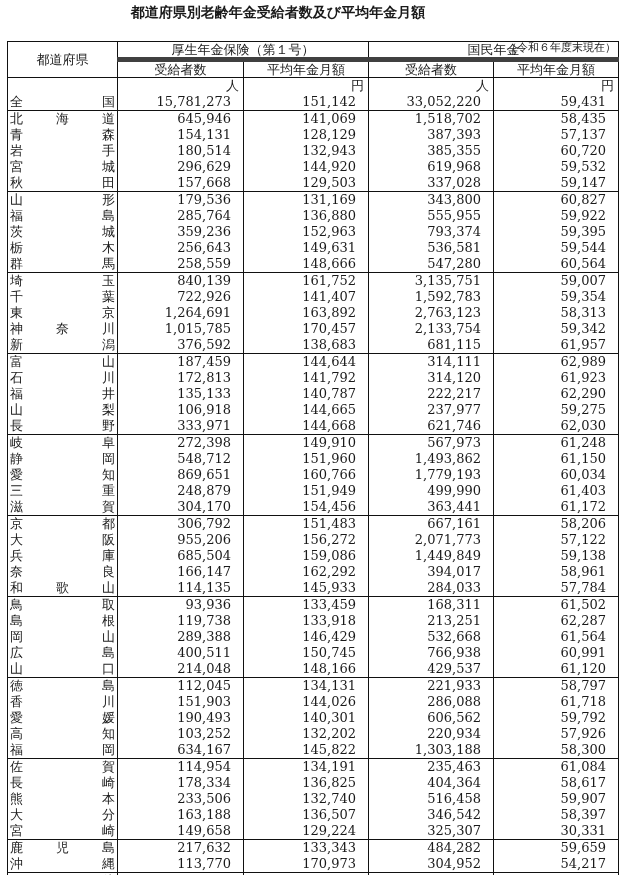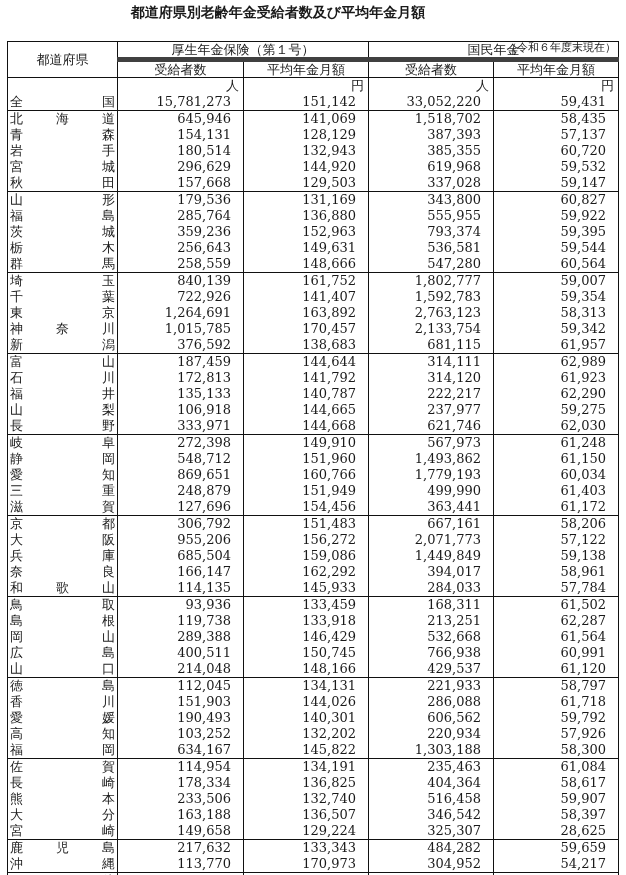--- a/index.html
+++ b/index.html
@@ -214,21 +214,21 @@
       </tr>
       <tr class="row gstart">
         <td class="pref">
           <div class="pref-name">
             <span>埼</span>
             <span>玉</span>
           </div>
         </td>
         <td class="num">840,139</td>
         <td class="num">161,752</td>
-        <td class="num">1,802,777</td>
+        <td class="num">3,135,751</td>
         <td class="num">59,007</td>
       </tr>
       <tr class="row">
         <td class="pref">
           <div class="pref-name">
             <span>千</span>
             <span>葉</span>
           </div>
         </td>
         <td class="num">722,926</td>
@@ -381,21 +381,21 @@
         <td class="num">499,990</td>
         <td class="num">61,403</td>
       </tr>
       <tr class="row">
         <td class="pref">
           <div class="pref-name">
             <span>滋</span>
             <span>賀</span>
           </div>
         </td>
-        <td class="num">127,696</td>
+        <td class="num">304,170</td>
         <td class="num">154,456</td>
         <td class="num">363,441</td>
         <td class="num">61,172</td>
       </tr>
       <tr class="row gstart">
         <td class="pref">
           <div class="pref-name">
             <span>京</span>
             <span>都</span>
           </div>
@@ -625,21 +625,21 @@
       <tr class="row">
         <td class="pref">
           <div class="pref-name">
             <span>宮</span>
             <span>崎</span>
           </div>
         </td>
         <td class="num">149,658</td>
         <td class="num">129,224</td>
         <td class="num">325,307</td>
-        <td class="num">28,625</td>
+        <td class="num">30,331</td>
       </tr>
       <tr class="row gstart">
         <td class="pref">
           <div class="pref-name">
             <span>鹿</span>
             <span>児</span>
             <span>島</span>
           </div>
         </td>
         <td class="num">217,632</td>

